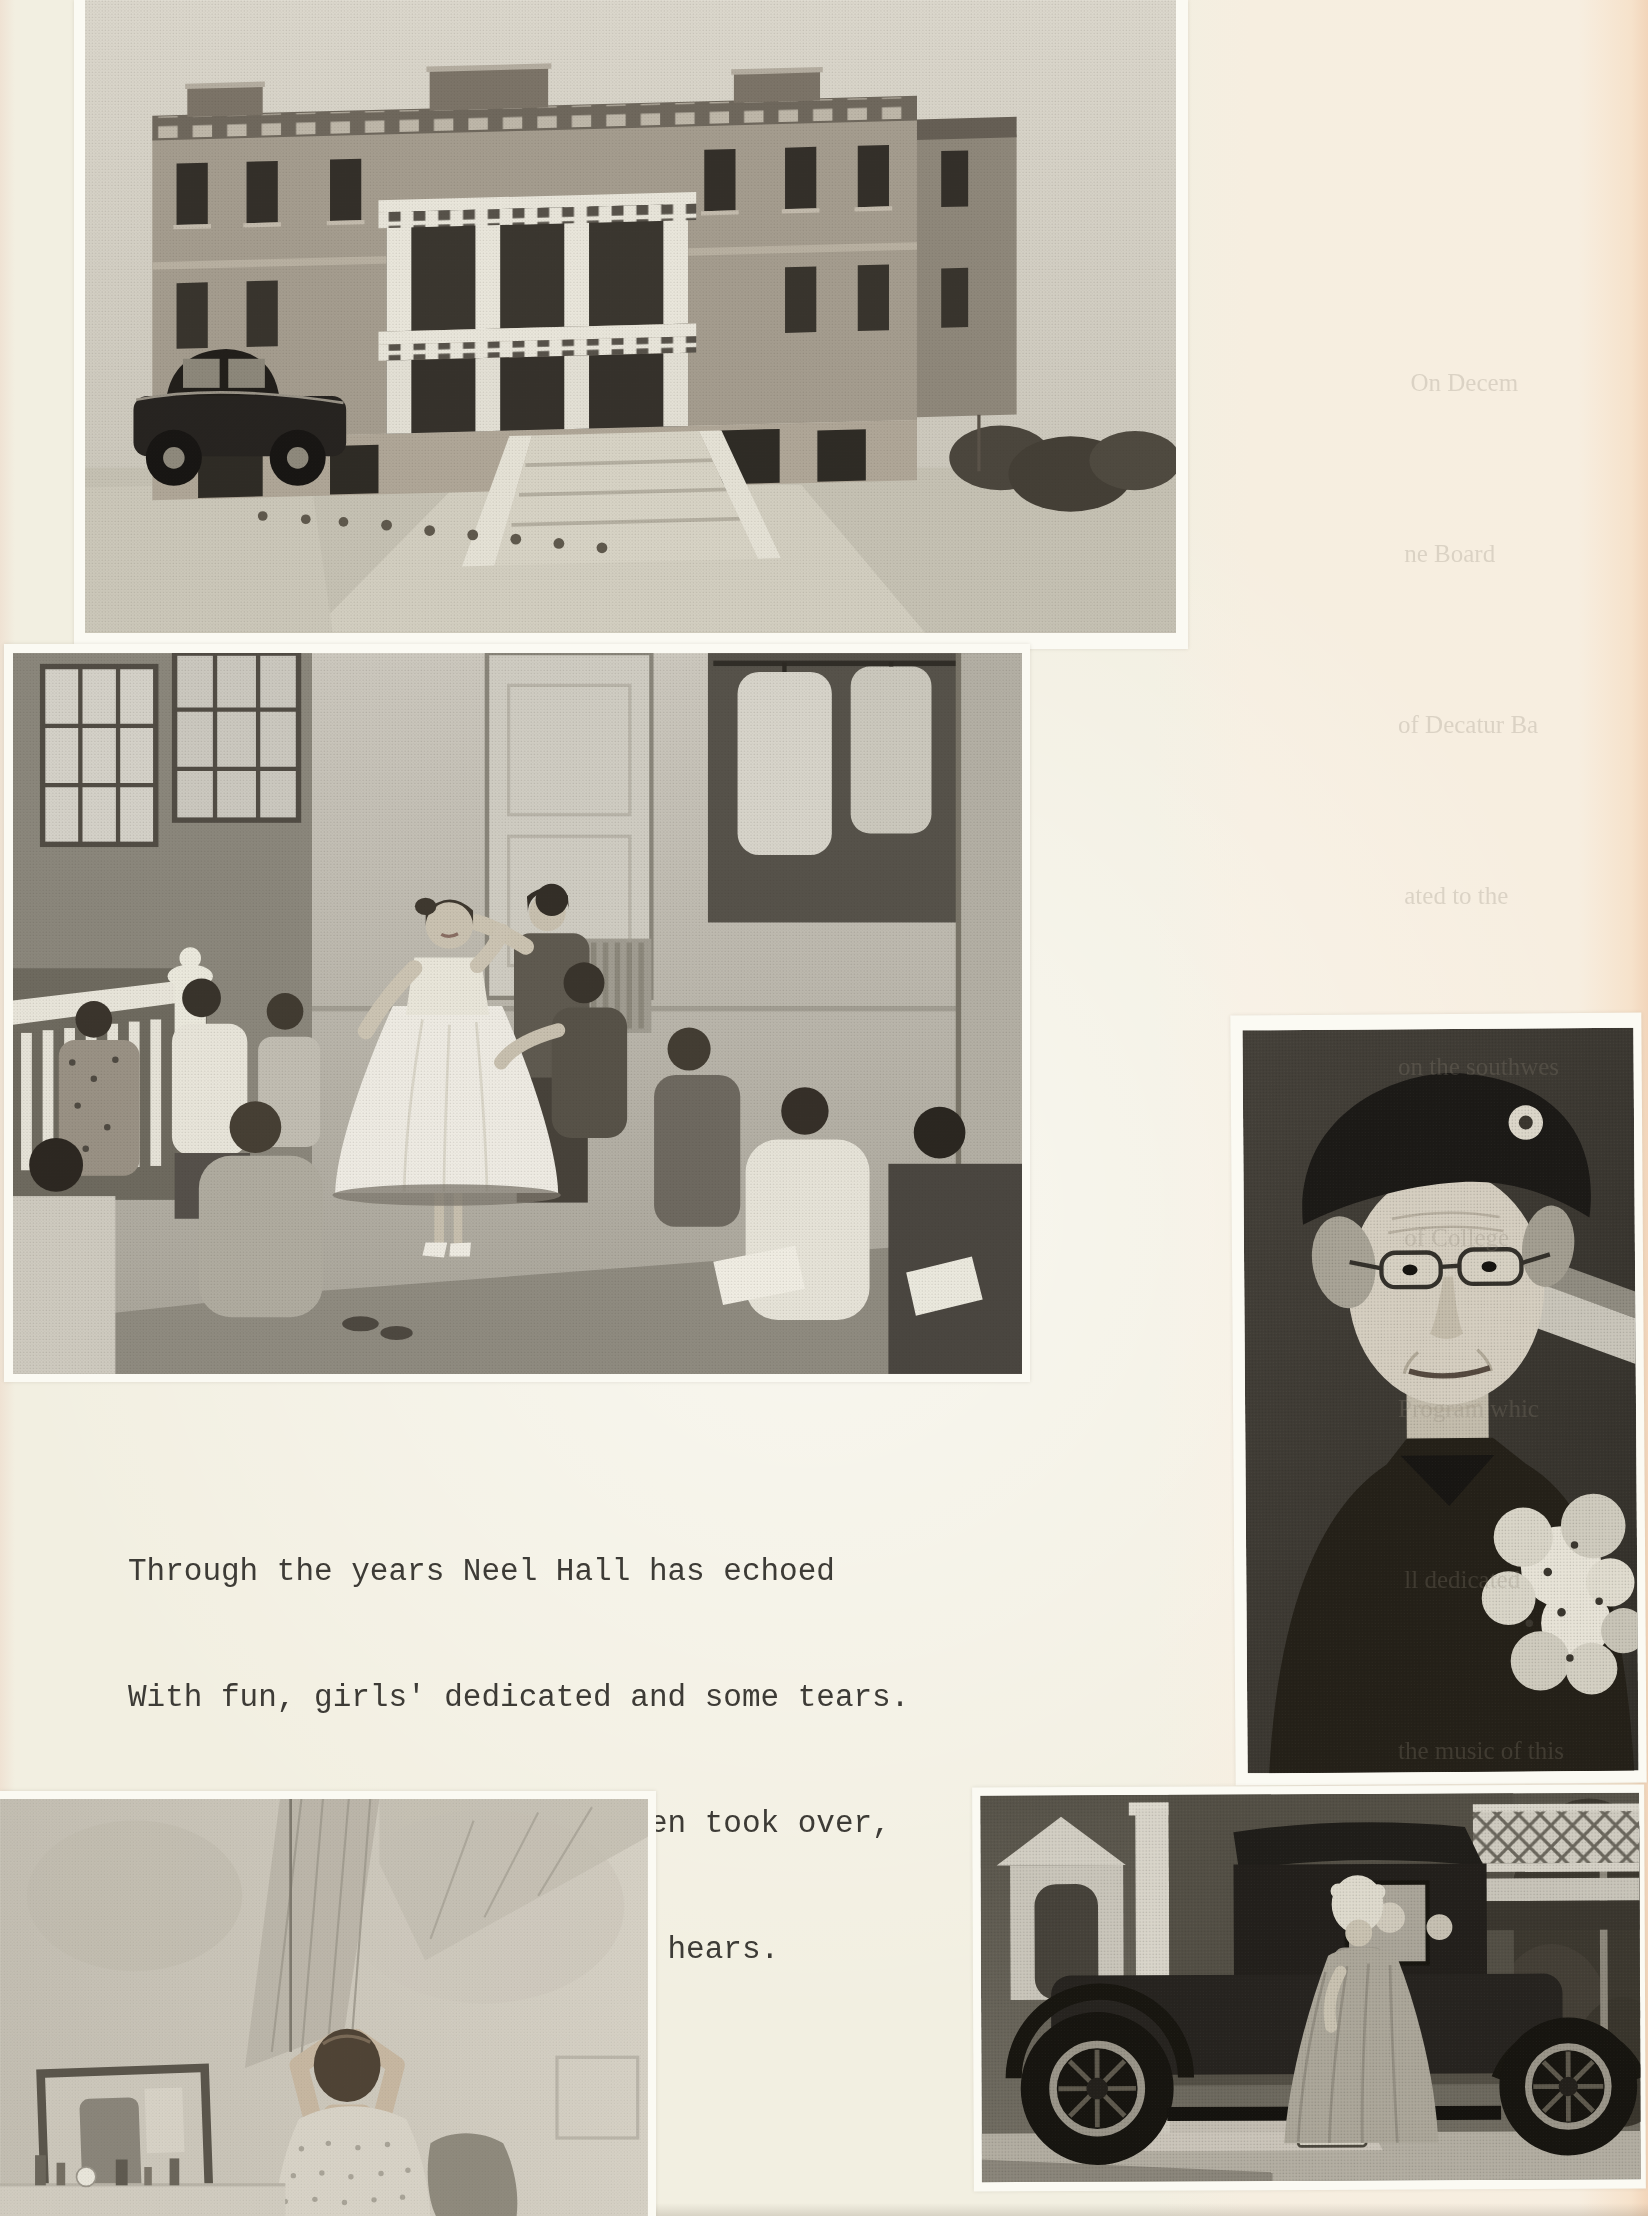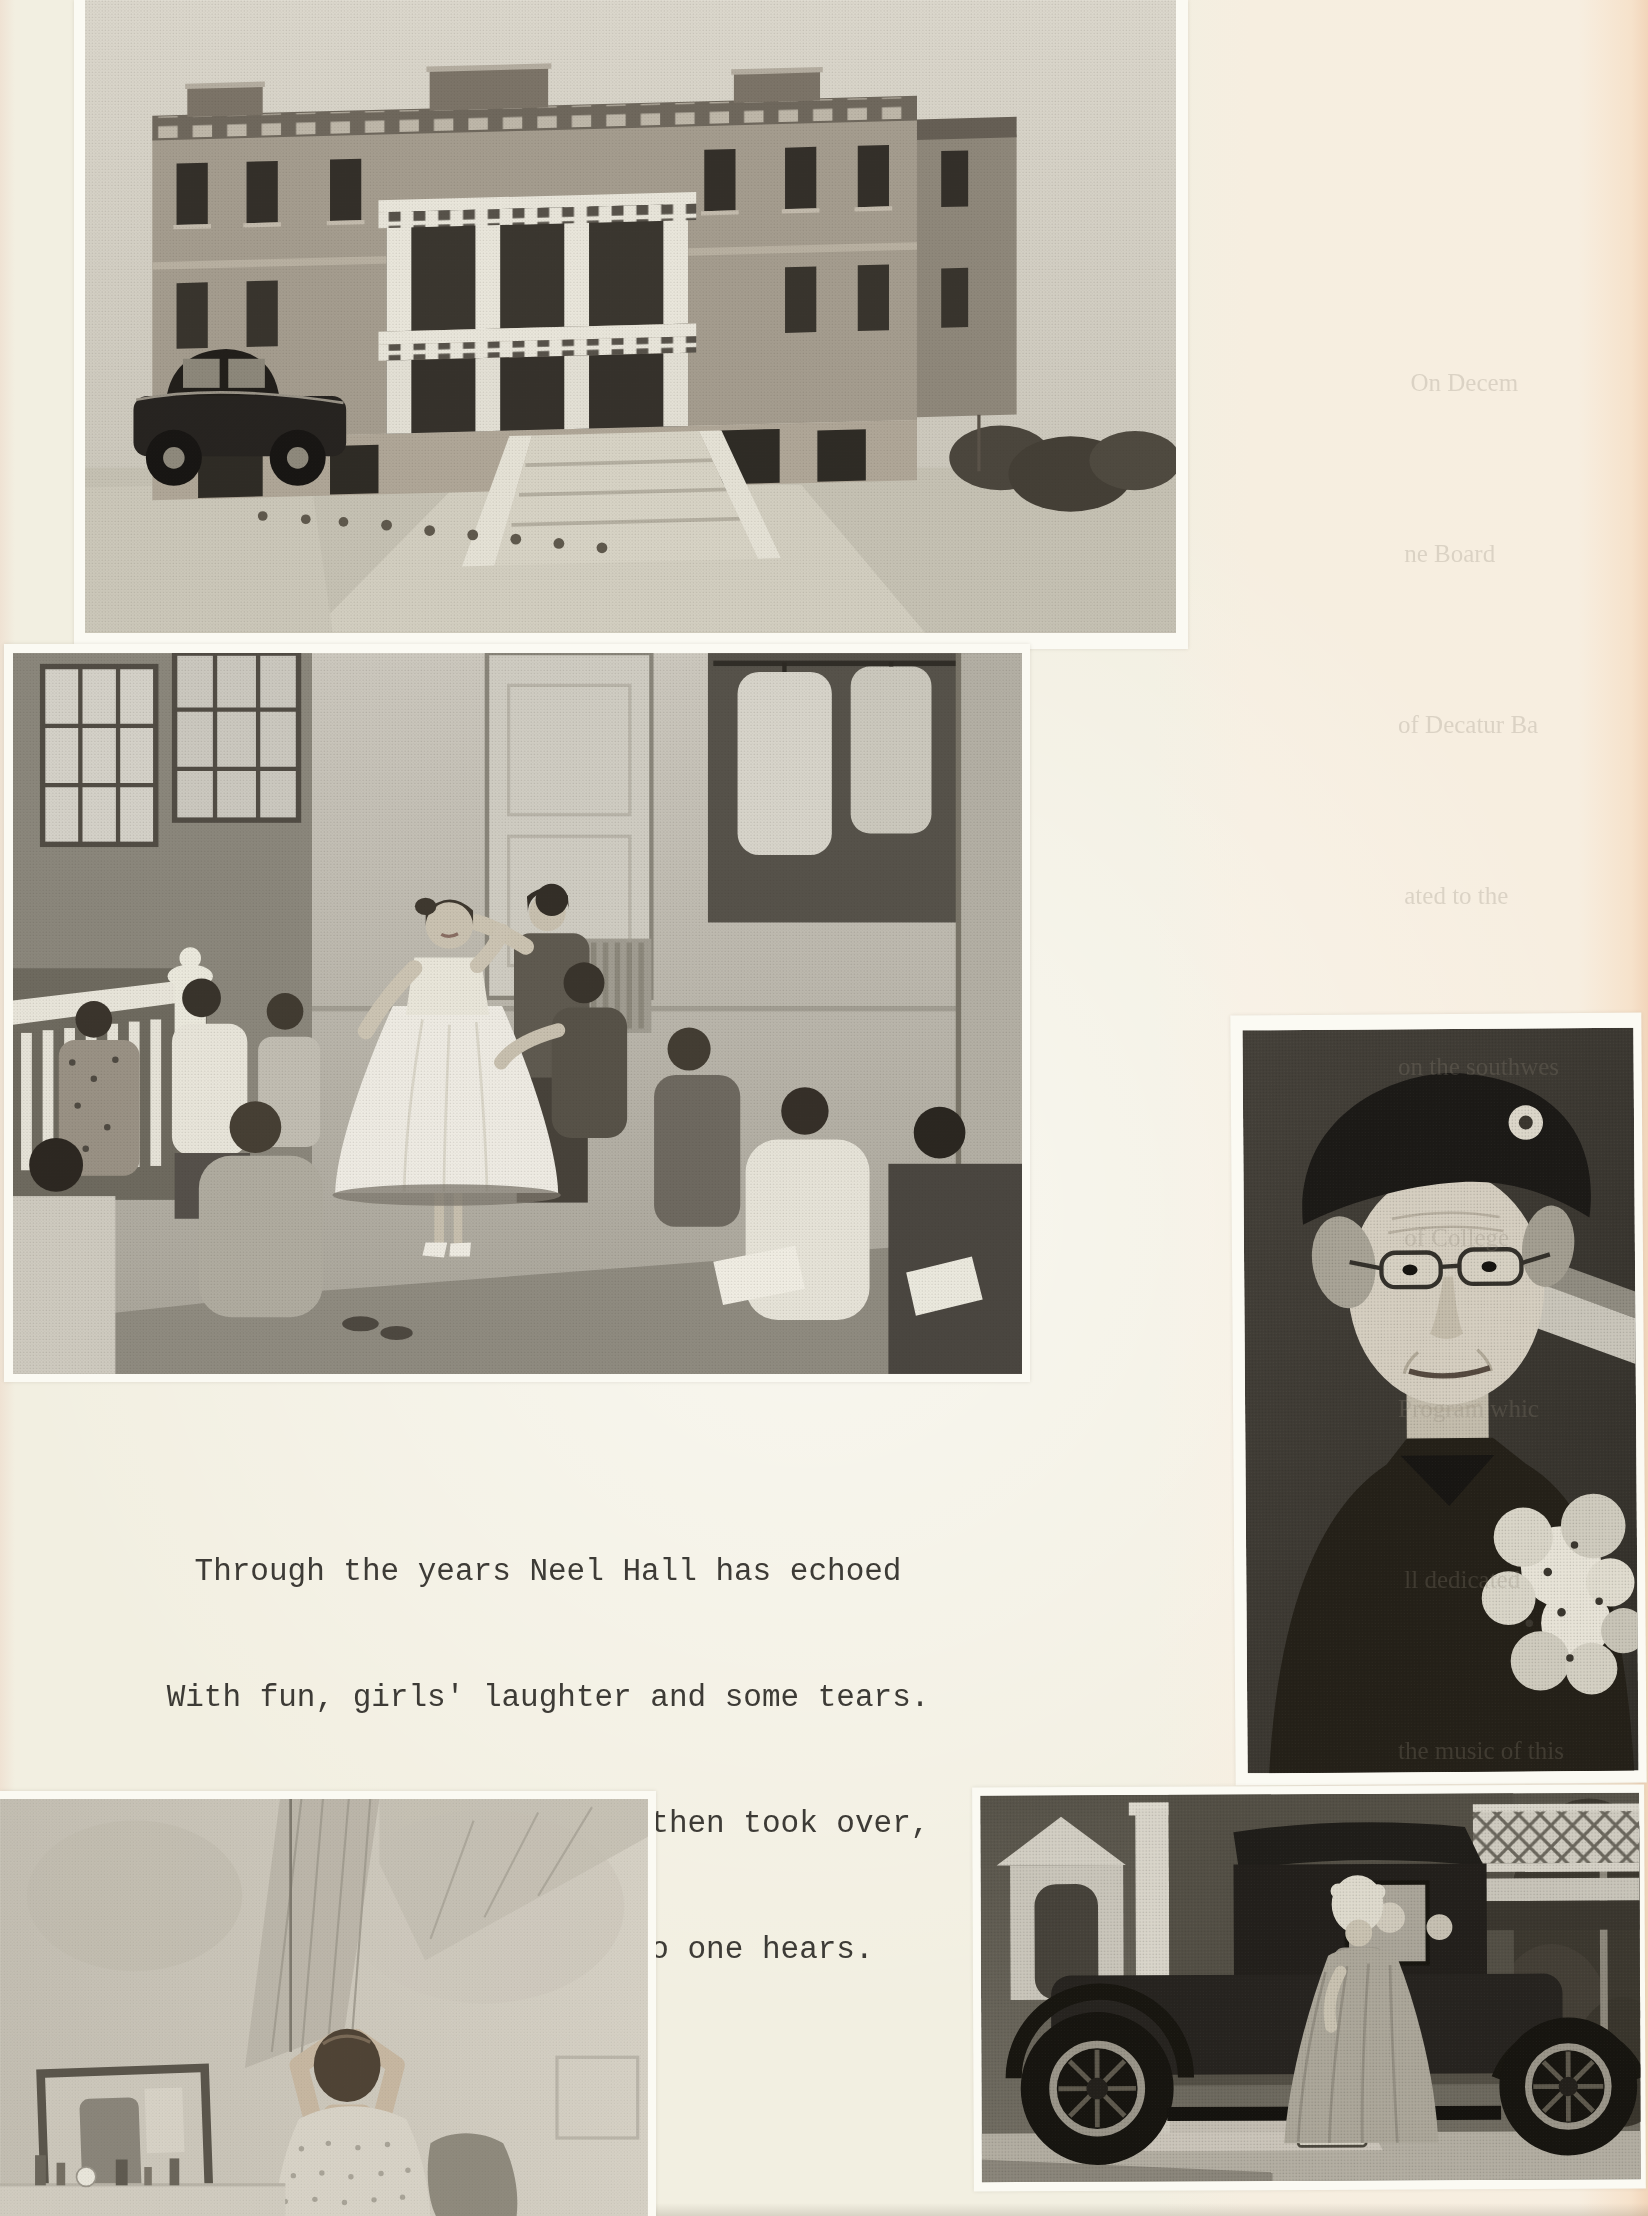--- a/index.html
+++ b/index.html
@@ -23,21 +23,21 @@
   #photo-dress-fitting{left:4.3px;top:644px;padding:8.6px;}
   #photo-portrait{left:1233px;top:1014px;padding:15px 7.5px 12px 12px;transform:rotate(-.4deg);}
   #photo-mirror-room{left:0;top:1791px;padding:7.5px 7.5px 0 0;}
   #photo-vintage-car{left:973px;top:1786px;padding:7.5px 5.4px 9.7px 7.5px;transform:rotate(-.25deg);}
   .poem{
     position:absolute;left:128px;top:1383px;width:840px;
     font-family:"Liberation Mono","DejaVu Sans Mono",monospace;
     font-size:31px;line-height:42px;color:#3d3b36;
     white-space:pre;
   }
-  .stanza{margin:0 0 41px 0;text-align:center;}
+  .stanza{margin:0 0 41px 0;}
   .bleedthrough{
     position:absolute;left:1398px;top:240px;width:253px;
     font-family:"Liberation Serif","DejaVu Serif",serif;
     font-size:25px;line-height:57px;color:#8d8577;
     opacity:.26;filter:blur(0.6px);
     white-space:pre;overflow:visible;
   }
 </style>
 </head>
 <body>
@@ -356,21 +356,21 @@
           <circle cx="600" cy="1170" r="7"></circle>
     </g>
   </g>
   <rect width="726" height="1380" fill="url(#p3ht)"></rect>
 </svg>
 </div>
 
 <div class="poem">
   <div class="stanza">
     <div>Through the years Neel Hall has echoed</div>
-    <div>With fun, girls' laughter and some tears.</div>
+    <div>With fun, girls' dedicated and some tears.</div>
     <div>Science, speech and music then took over,</div>
     <div>Above dining din a piano one hears.</div>
   </div>
   <div class="stanza">
     
     
     
     
   </div>
 </div>

